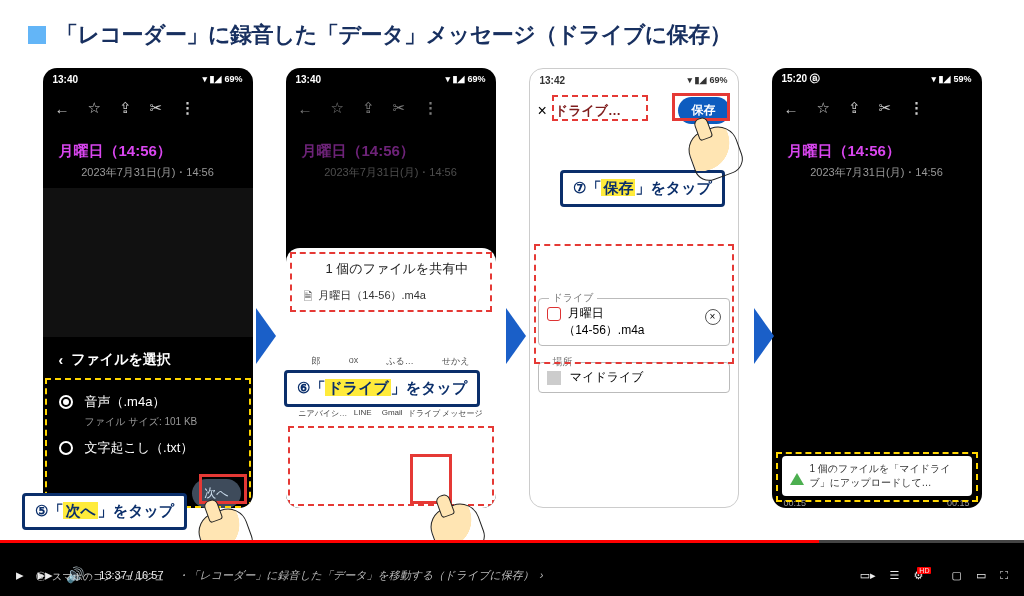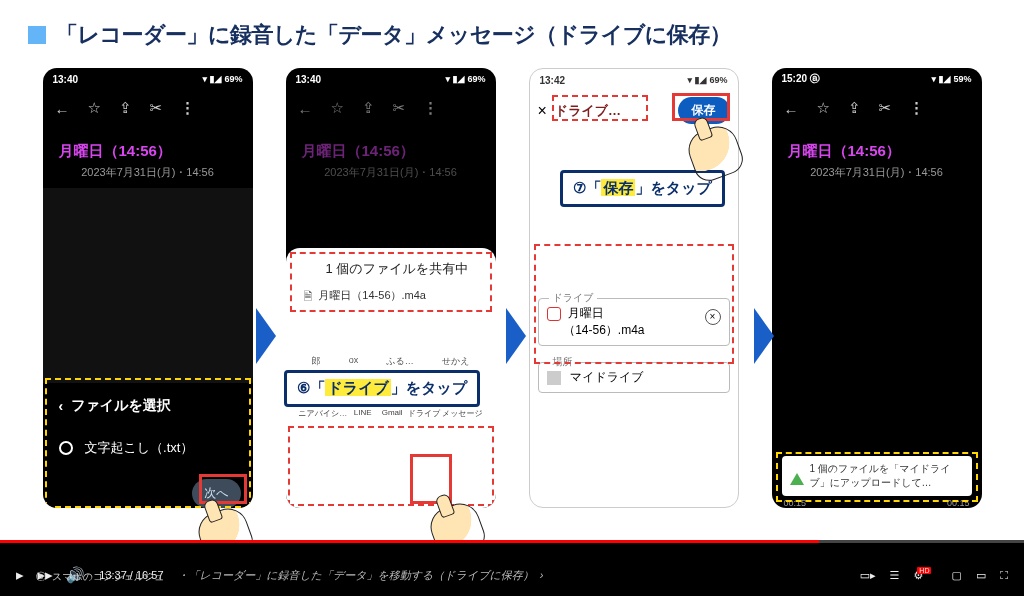--- a/index.html
+++ b/index.html
@@ -112,20 +112,25 @@
           <span>✂</span>
           <span class="kebab">⋮</span>
         </div>
         <div class="audio-title">月曜日（14:56）</div>
         <div class="audio-sub">2023年7月31日(月)・14:56</div>
         <div class="wave-area"></div>
         <div class="select-bar">
           <span>‹</span>
             <span>ファイルを選択</span>
         </div>
+        <div class="option-row">
+          <span class="radio checked"></span>
+          <span>音声（.m4a）</span>
+        </div>
+        <div class="file-size">ファイル サイズ: 101 KB</div>
         <div class="option-row">
           <span class="radio"></span>
           <span>文字起こし（.txt）</span>
         </div>
         <div class="next-row">
           <span class="next-pill">次へ</span>
         </div>
       </div>
       <div class="hl-yellow-dash" style="top:310px;left:2px;right:2px;height:130px"></div>
       <div class="hl-red-solid" style="bottom:4px;right:6px;width:48px;height:30px"></div>
@@ -248,20 +253,21 @@
         </div>
         <div class="hl-yellow-dash" style="bottom:6px;left:4px;right:4px;height:50px"></div>
       </div>
     </div>
 
     <div class="sep-arrow" style="left:228px"></div>
     <div class="sep-arrow" style="left:478px"></div>
     <div class="sep-arrow" style="left:726px"></div>
   </div>
 
+  <div class="callout" style="left:22px;top:493px">⑤「<span class="hl">次へ</span>」をタップ</div>
   <div class="callout" style="left:284px;top:370px">⑥「<span class="hl">ドライブ</span>」をタップ</div>
   <div class="callout" style="left:560px;top:170px">⑦「<span class="hl">保存</span>」をタップ</div>
 
   <div class="hand" style="left:200px;top:510px"></div>
   <div class="hand" style="left:432px;top:505px"></div>
   <div class="hand" style="left:690px;top:128px"></div>
 </div>
 
 <div class="vc">
   <div class="progress">

